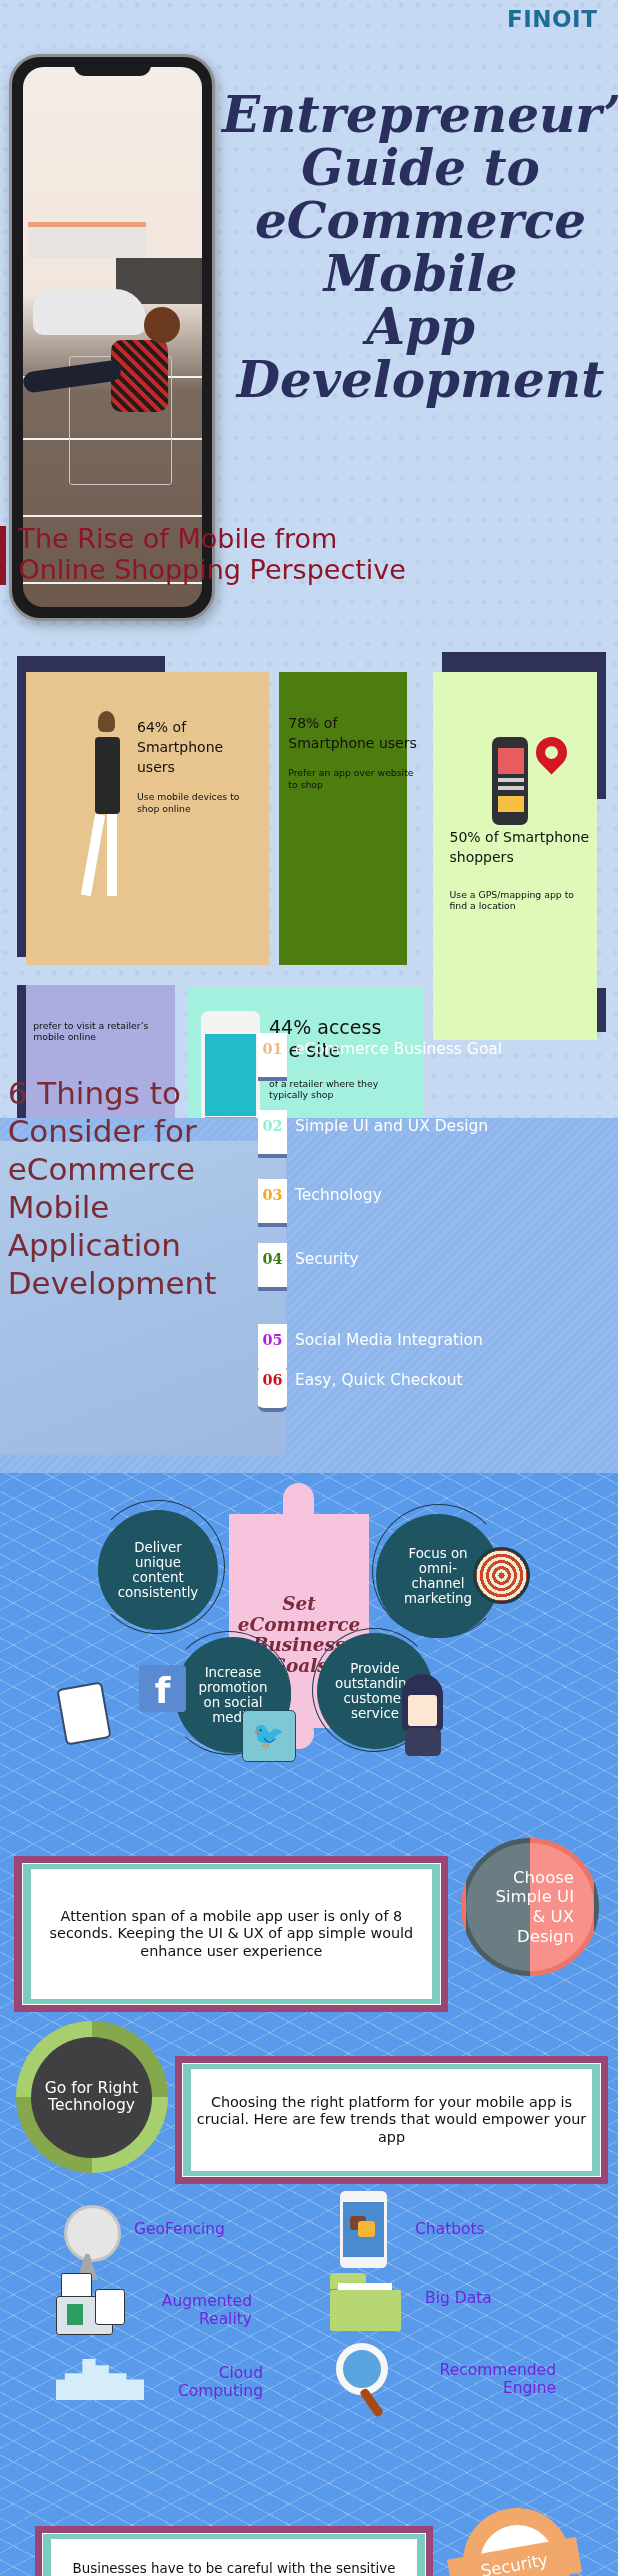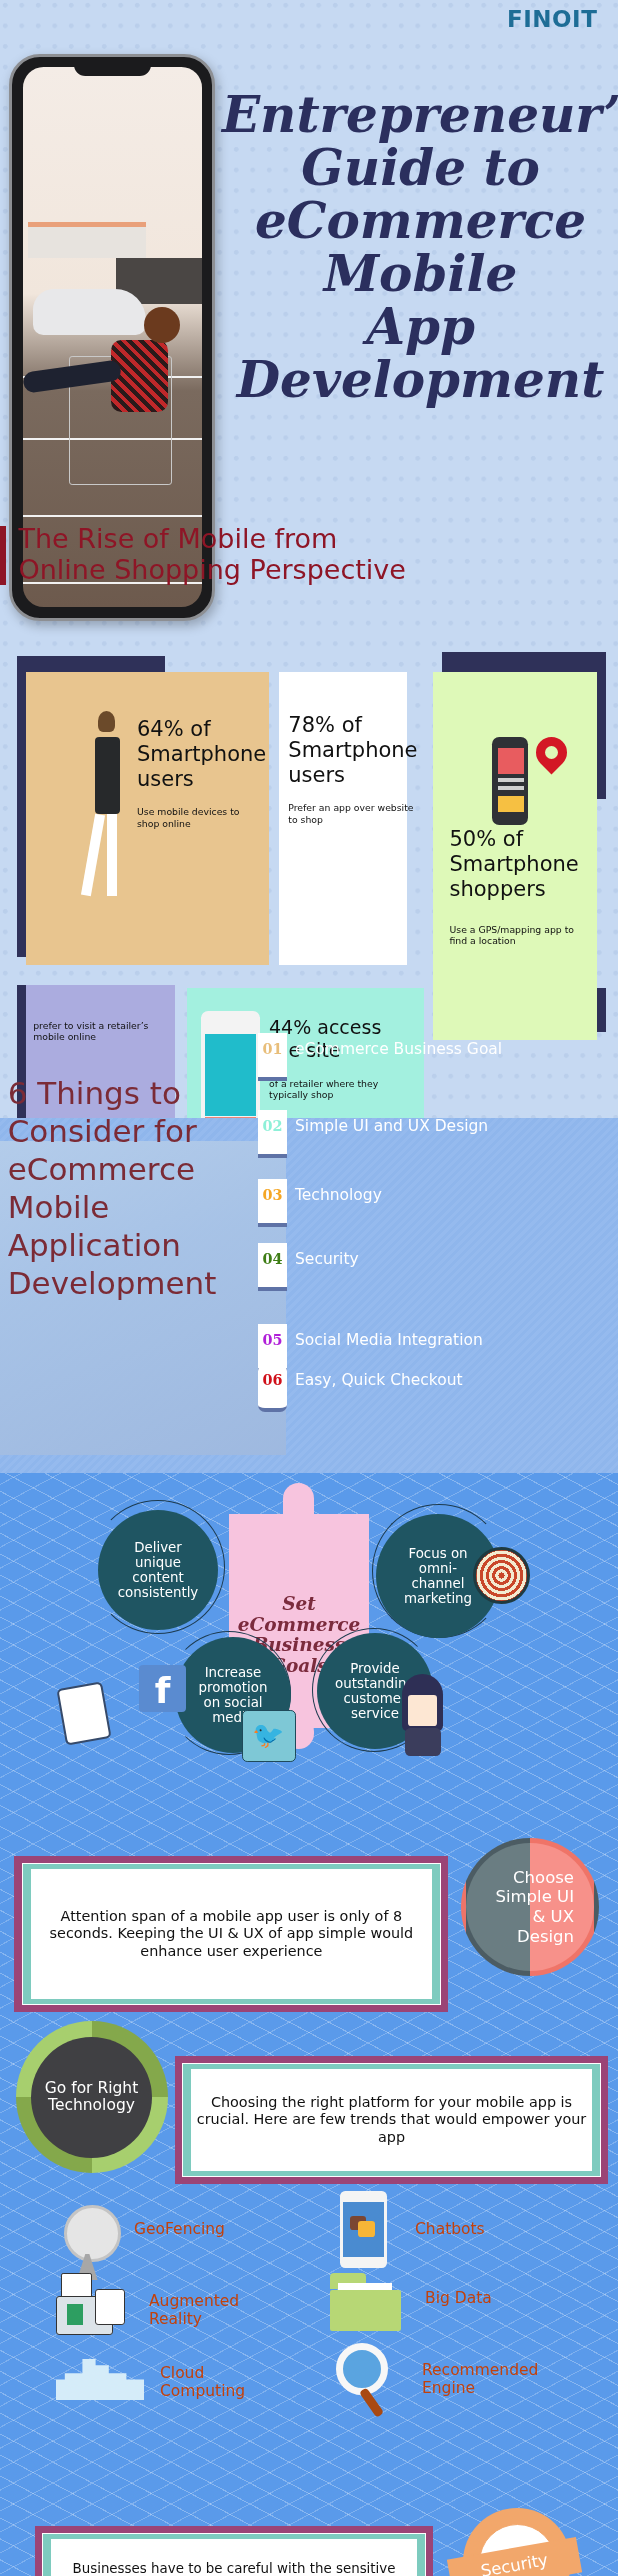--- a/index.html
+++ b/index.html
@@ -32,21 +32,21 @@
   .girl-shirt { left:88px; top:273px; width:57px; height:72px; background: repeating-linear-gradient(45deg,#c0282a 0 4.1px,#2a1a1a 4.1px 8.2px); border-radius:10.3px; }
   .girl-head { left:121px; top:240px; width:36px; height:36px; background:#6b3a1e; border-radius:50%; }
   .hero-title { left:222px; top:88px; width:397px; font-family:"DejaVu Serif", serif; font-style:italic; font-weight:bold; color:#2b2f5e; font-size:50px; line-height:53px; text-align:center; }
 
   .rise-bar { left:0; top:526px; width:6.2px; height:59px; background:#8e1526; }
   .rise-title { left:18.5px; top:523px; font-family:"DejaVu Sans", sans-serif; color:#8e1526; font-size:27px; line-height:31px; }
 
   
   .dark-frame { background:#2f3159; }
   .card { padding:0; }
-  .stat-big { font-family:"DejaVu Sans", sans-serif; font-size:21px; line-height:25px; color:#111; }
+  .stat-big { font-family:"DejaVu Sans", sans-serif; font-size:14px; line-height:20px; color:#111; }
   .stat-small { font-family:"DejaVu Sans", sans-serif; font-size:9.3px; line-height:11.3px; color:#111; margin-top:14.4px; }
 
   
   .things-title { left:7.7px; top:1074px; width:247px; font-family:"DejaVu Sans", sans-serif; color:#7b2b36; font-size:31px; line-height:38px; }
   .num-box { width:29px; height:48px; background:#fff; text-align:center; font-family:"DejaVu Serif", serif; font-weight:bold; font-size:14.4px; line-height:32px; border-bottom:4.1px solid #5e72a6; }
   .thing-label { font-family:"DejaVu Sans", sans-serif; color:#ffffff; font-size:15.5px; }
 
   
   .puzzle { left:229px; top:1528px; width:140px; height:214px; background:#f7c4de; }
   .puzzle-knob { background:#f7c4de; border-radius:50%; }
@@ -56,21 +56,21 @@
 
   
   .frame { background:#9b4476; padding:7.2px; }
   .frame-inner { width:100%; height:100%; border:1px solid #fff; background:#7ecbbf; padding:5.2px 8.2px; }
   .frame-text { width:100%; height:100%; background:#fff; display:flex; align-items:center; justify-content:center; text-align:center; font-family:"DejaVu Sans", sans-serif; color:#111; font-size:12.4px; line-height:15px; padding:0 3.1px; }
 
   .circle-split { border-radius:50%; overflow:hidden; display:flex; }
   .tech-circle-outer { border-radius:50%; background: conic-gradient(#84a84b 0 25%, #a7cf6e 25% 50%, #84a84b 50% 75%, #a7cf6e 75% 100%); }
   .tech-circle-inner { border-radius:50%; background:#404043; color:#fff; font-family:"DejaVu Sans", sans-serif; font-size:15.5px; line-height:17.5px; text-align:center; display:flex; align-items:center; justify-content:center; }
 
-  .trend-label { font-family:"DejaVu Sans", sans-serif; color:#c2410c; font-size:15.5px; line-height:17.5px; text-align:left; }
+  .trend-label { font-family:"DejaVu Sans", sans-serif; color:#6d28d9; font-size:15.5px; line-height:17.5px; text-align:right; }
 </style>
 </head>
 <body>
 
 <div class="abs sec-hero"></div>
 <div class="abs logo">FINOIT</div>
 
 <div class="abs phone">
   <div class="abs phone-screen">
     <div class="abs" style="left:5.2px;top:155px;width:118px;height:36px;background:#e7e3de;border-top:5.2px solid #e9a07a;"></div>
@@ -114,21 +114,21 @@
     <div class="abs" style="left:16.5px;top:26px;width:25px;height:77px;background:#27292b;border-radius:4.1px;"></div>
     <div class="abs" style="left:10.3px;top:103px;width:10.3px;height:82px;background:#fff;transform:rotate(10deg);"></div>
     <div class="abs" style="left:29px;top:103px;width:10.3px;height:82px;background:#fff;"></div>
   </div>
   <div class="abs" style="left:111px;top:45px;width:126px;">
     <div class="stat-big">64% of Smartphone users</div>
     <div class="stat-small">Use mobile devices to shop online</div>
   </div>
 </div>
 
-<div class="abs card" style="left:279px;top:672px;width:128px;height:293px;background:#ffffff;">
+<div class="abs card" style="left:279px;top:672px;width:128px;height:293px;background:#4d7c0f;">
   <div class="abs" style="left:9.3px;top:41px;width:129px;">
     <div class="stat-big">78% of Smartphone users</div>
     <div class="stat-small">Prefer an app over website to shop</div>
   </div>
 </div>
 
 <div class="abs card" style="left:433px;top:672px;width:164px;height:368px;background:#def9b8;">
   <div class="abs" style="left:49px;top:39px;width:82px;height:129px;">
     <div class="abs" style="left:10.3px;top:26px;width:36px;height:88px;background:#2f3136;border-radius:7.2px;"></div>
     <div class="abs" style="left:15.5px;top:37px;width:26px;height:26px;background:#e85c5f;"></div>

